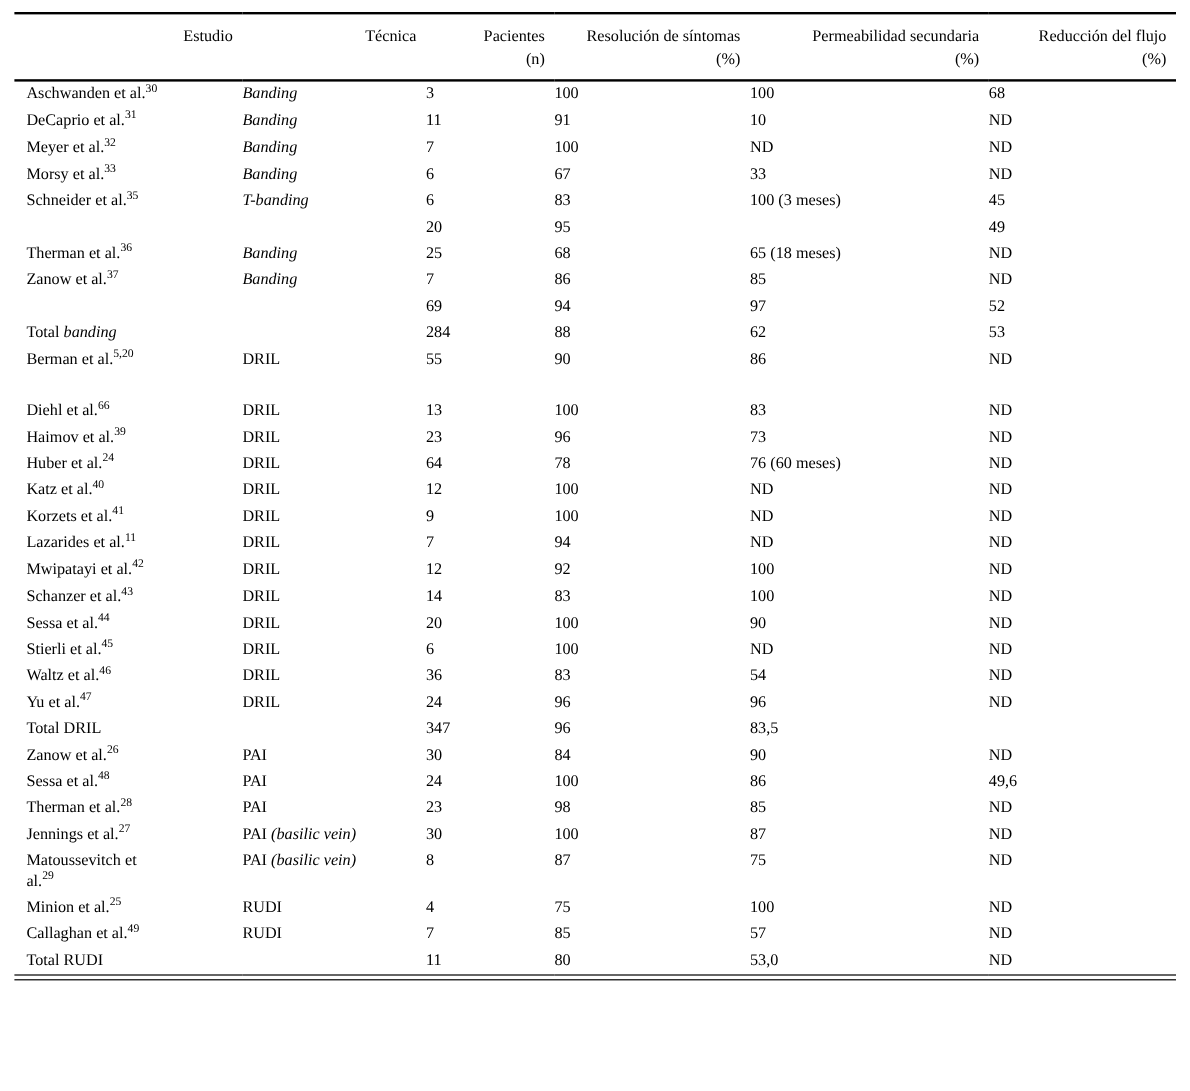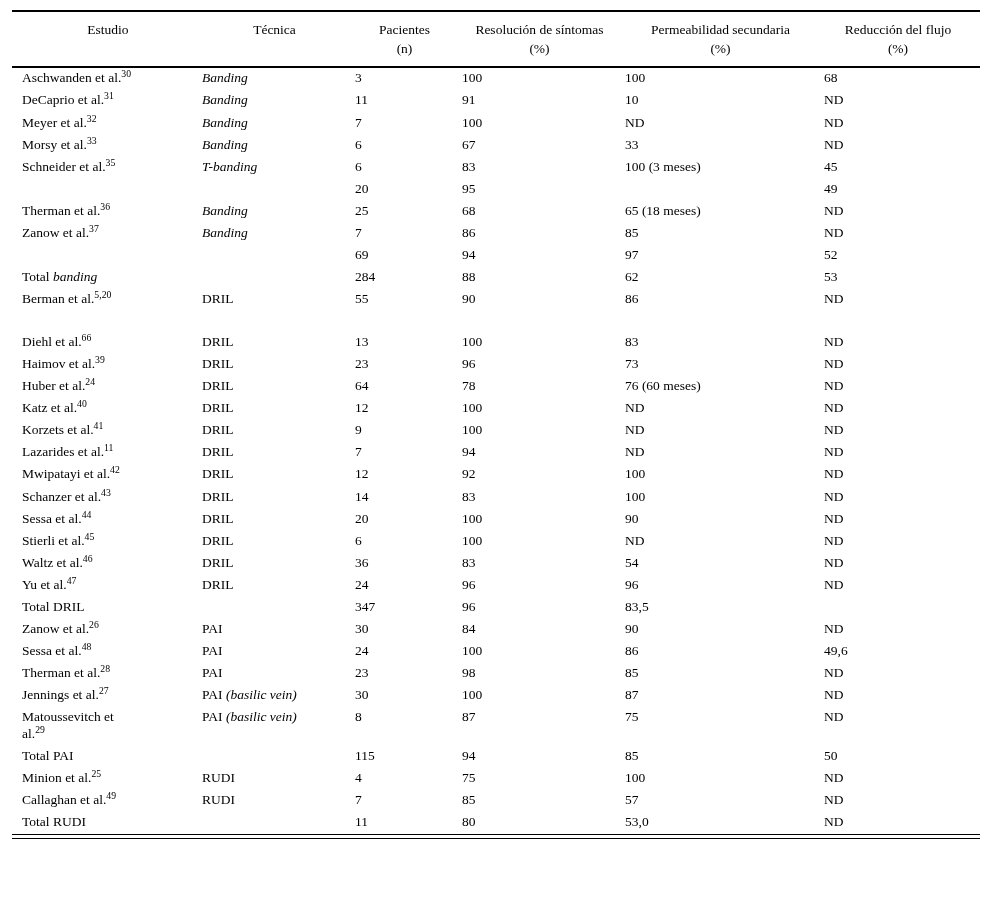--- a/index.html
+++ b/index.html
@@ -12,21 +12,21 @@
   .page { width: 992px; min-height: 909px; padding: 10px 12px 6px 12px; background: #fff; }
   .table-wrap { border-bottom: 1px solid #000; padding-bottom: 3px; }
   table {
     width: 100%;
     border-collapse: collapse;
     table-layout: fixed;
     border-top: 2px solid #000;
     border-bottom: 1px solid #000;
   }
   thead th {
-    text-align: center;
+    text-align: right;
     vertical-align: top;
     font-weight: normal;
     font-size: 13.5px;
     line-height: 1.4;
     padding: 9px 8px 7px 0;
     border-bottom: 2px solid #000;
   }
   td {
     vertical-align: top;
     font-size: 13.5px;
@@ -311,28 +311,20 @@
           </tr>
           <tr>
             <td><span>Matoussevitch et</span><br><span>al.</span><sup>29</sup></td>
             <td><span>PAI </span><span class="it">(basilic vein)</span></td>
             <td>8</td>
             <td>87</td>
             <td>75</td>
             <td>ND</td>
           </tr>
           <tr>
-            <td><span>Total PAI</span></td>
-            <td></td>
-            <td>115</td>
-            <td>94</td>
-            <td>85</td>
-            <td>50</td>
-          </tr>
-          <tr>
             <td><span>Minion et al.</span><sup>25</sup></td>
             <td><span>RUDI</span></td>
             <td>4</td>
             <td>75</td>
             <td>100</td>
             <td>ND</td>
           </tr>
           <tr>
             <td><span>Callaghan et al.</span><sup>49</sup></td>
             <td><span>RUDI</span></td>

